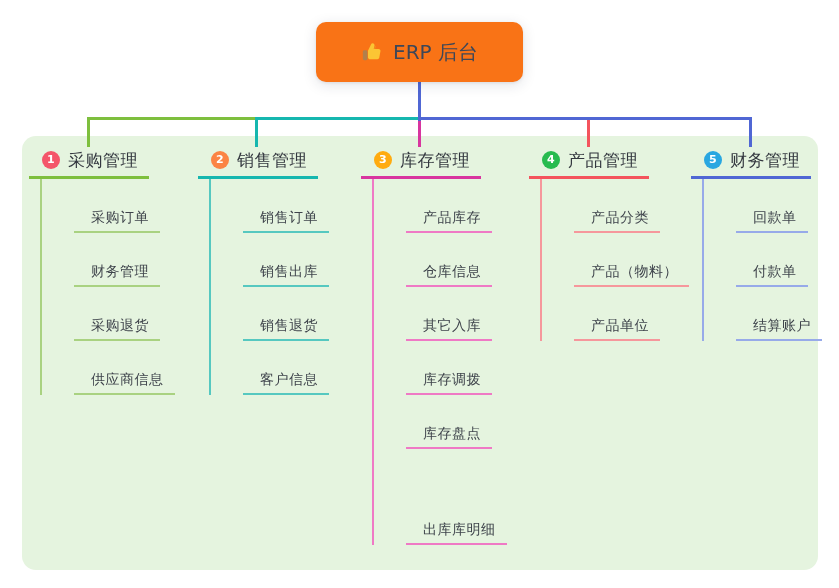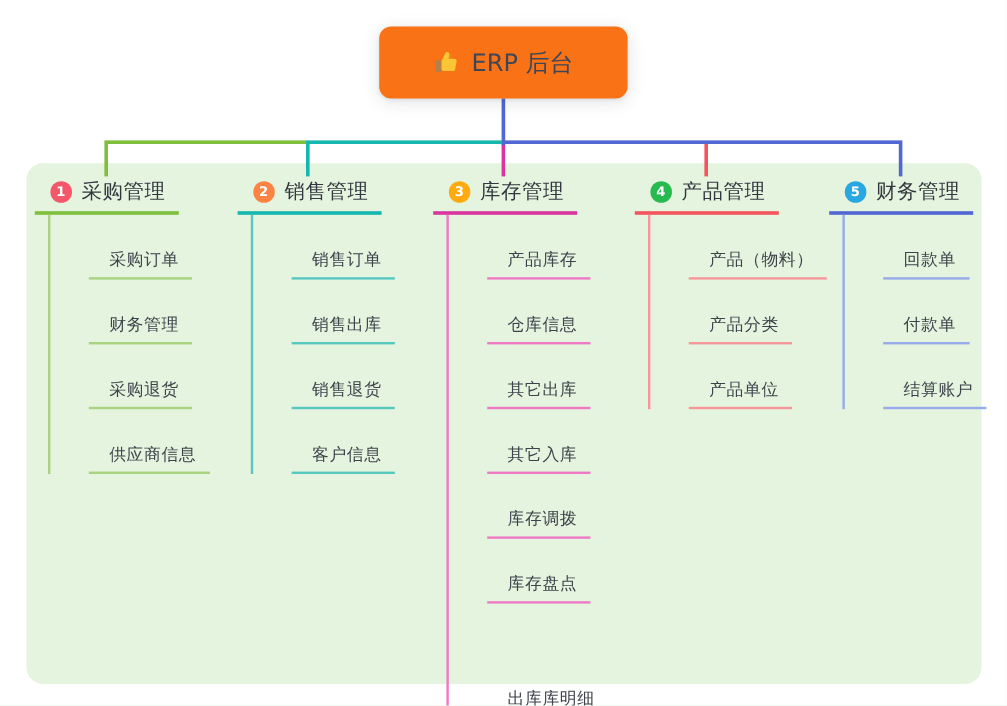--- a/index.html
+++ b/index.html
@@ -100,35 +100,34 @@
       </div>
     </div>
     <div class="branch" style="left: 361px;">
       <div class="branch-header" style="border-bottom-color: rgb(216, 53, 159);">
         <span class="badge" style="background: rgb(255, 171, 15);">3</span>
         <span>库存管理</span>
       </div>
       <div class="children" style="border-left-color: rgb(239, 121, 197);">
         <div class="child" style="border-bottom-color: rgb(239, 121, 197);">产品库存</div>
         <div class="child" style="border-bottom-color: rgb(239, 121, 197);">仓库信息</div>
-        <div class="child" style="border-bottom-color: rgb(239, 121, 197);">其它出库</div>
         <div class="child" style="border-bottom-color: rgb(239, 121, 197);">其它入库</div>
         <div class="child" style="border-bottom-color: rgb(239, 121, 197);">库存调拨</div>
         <div class="child" style="border-bottom-color: rgb(239, 121, 197); text-align: right;">库存盘点</div>
         <div class="child" style="border-bottom-color: rgb(239, 121, 197); margin-top: 42px;">出库库明细</div>
       </div>
     </div>
     <div class="branch" style="left: 529px;">
       <div class="branch-header" style="border-bottom-color: rgb(244, 84, 93);">
         <span class="badge" style="background: rgb(39, 187, 79);">4</span>
         <span>产品管理</span>
       </div>
       <div class="children" style="border-left-color: rgb(246, 151, 156);">
+        <div class="child" style="border-bottom-color: rgb(246, 151, 156);">产品分类</div>
         <div class="child" style="border-bottom-color: rgb(246, 151, 156);">产品（物料）</div>
-        <div class="child" style="border-bottom-color: rgb(246, 151, 156);">产品分类</div>
         <div class="child" style="border-bottom-color: rgb(246, 151, 156);">产品单位</div>
       </div>
     </div>
     <div class="branch" style="left: 691px;">
       <div class="branch-header" style="border-bottom-color: rgb(80, 103, 212);">
         <span class="badge" style="background: rgb(41, 167, 225);">5</span>
         <span>财务管理</span>
       </div>
       <div class="children" style="border-left-color: rgb(151, 170, 233);">
         <div class="child" style="border-bottom-color: rgb(151, 170, 233);">回款单</div>

